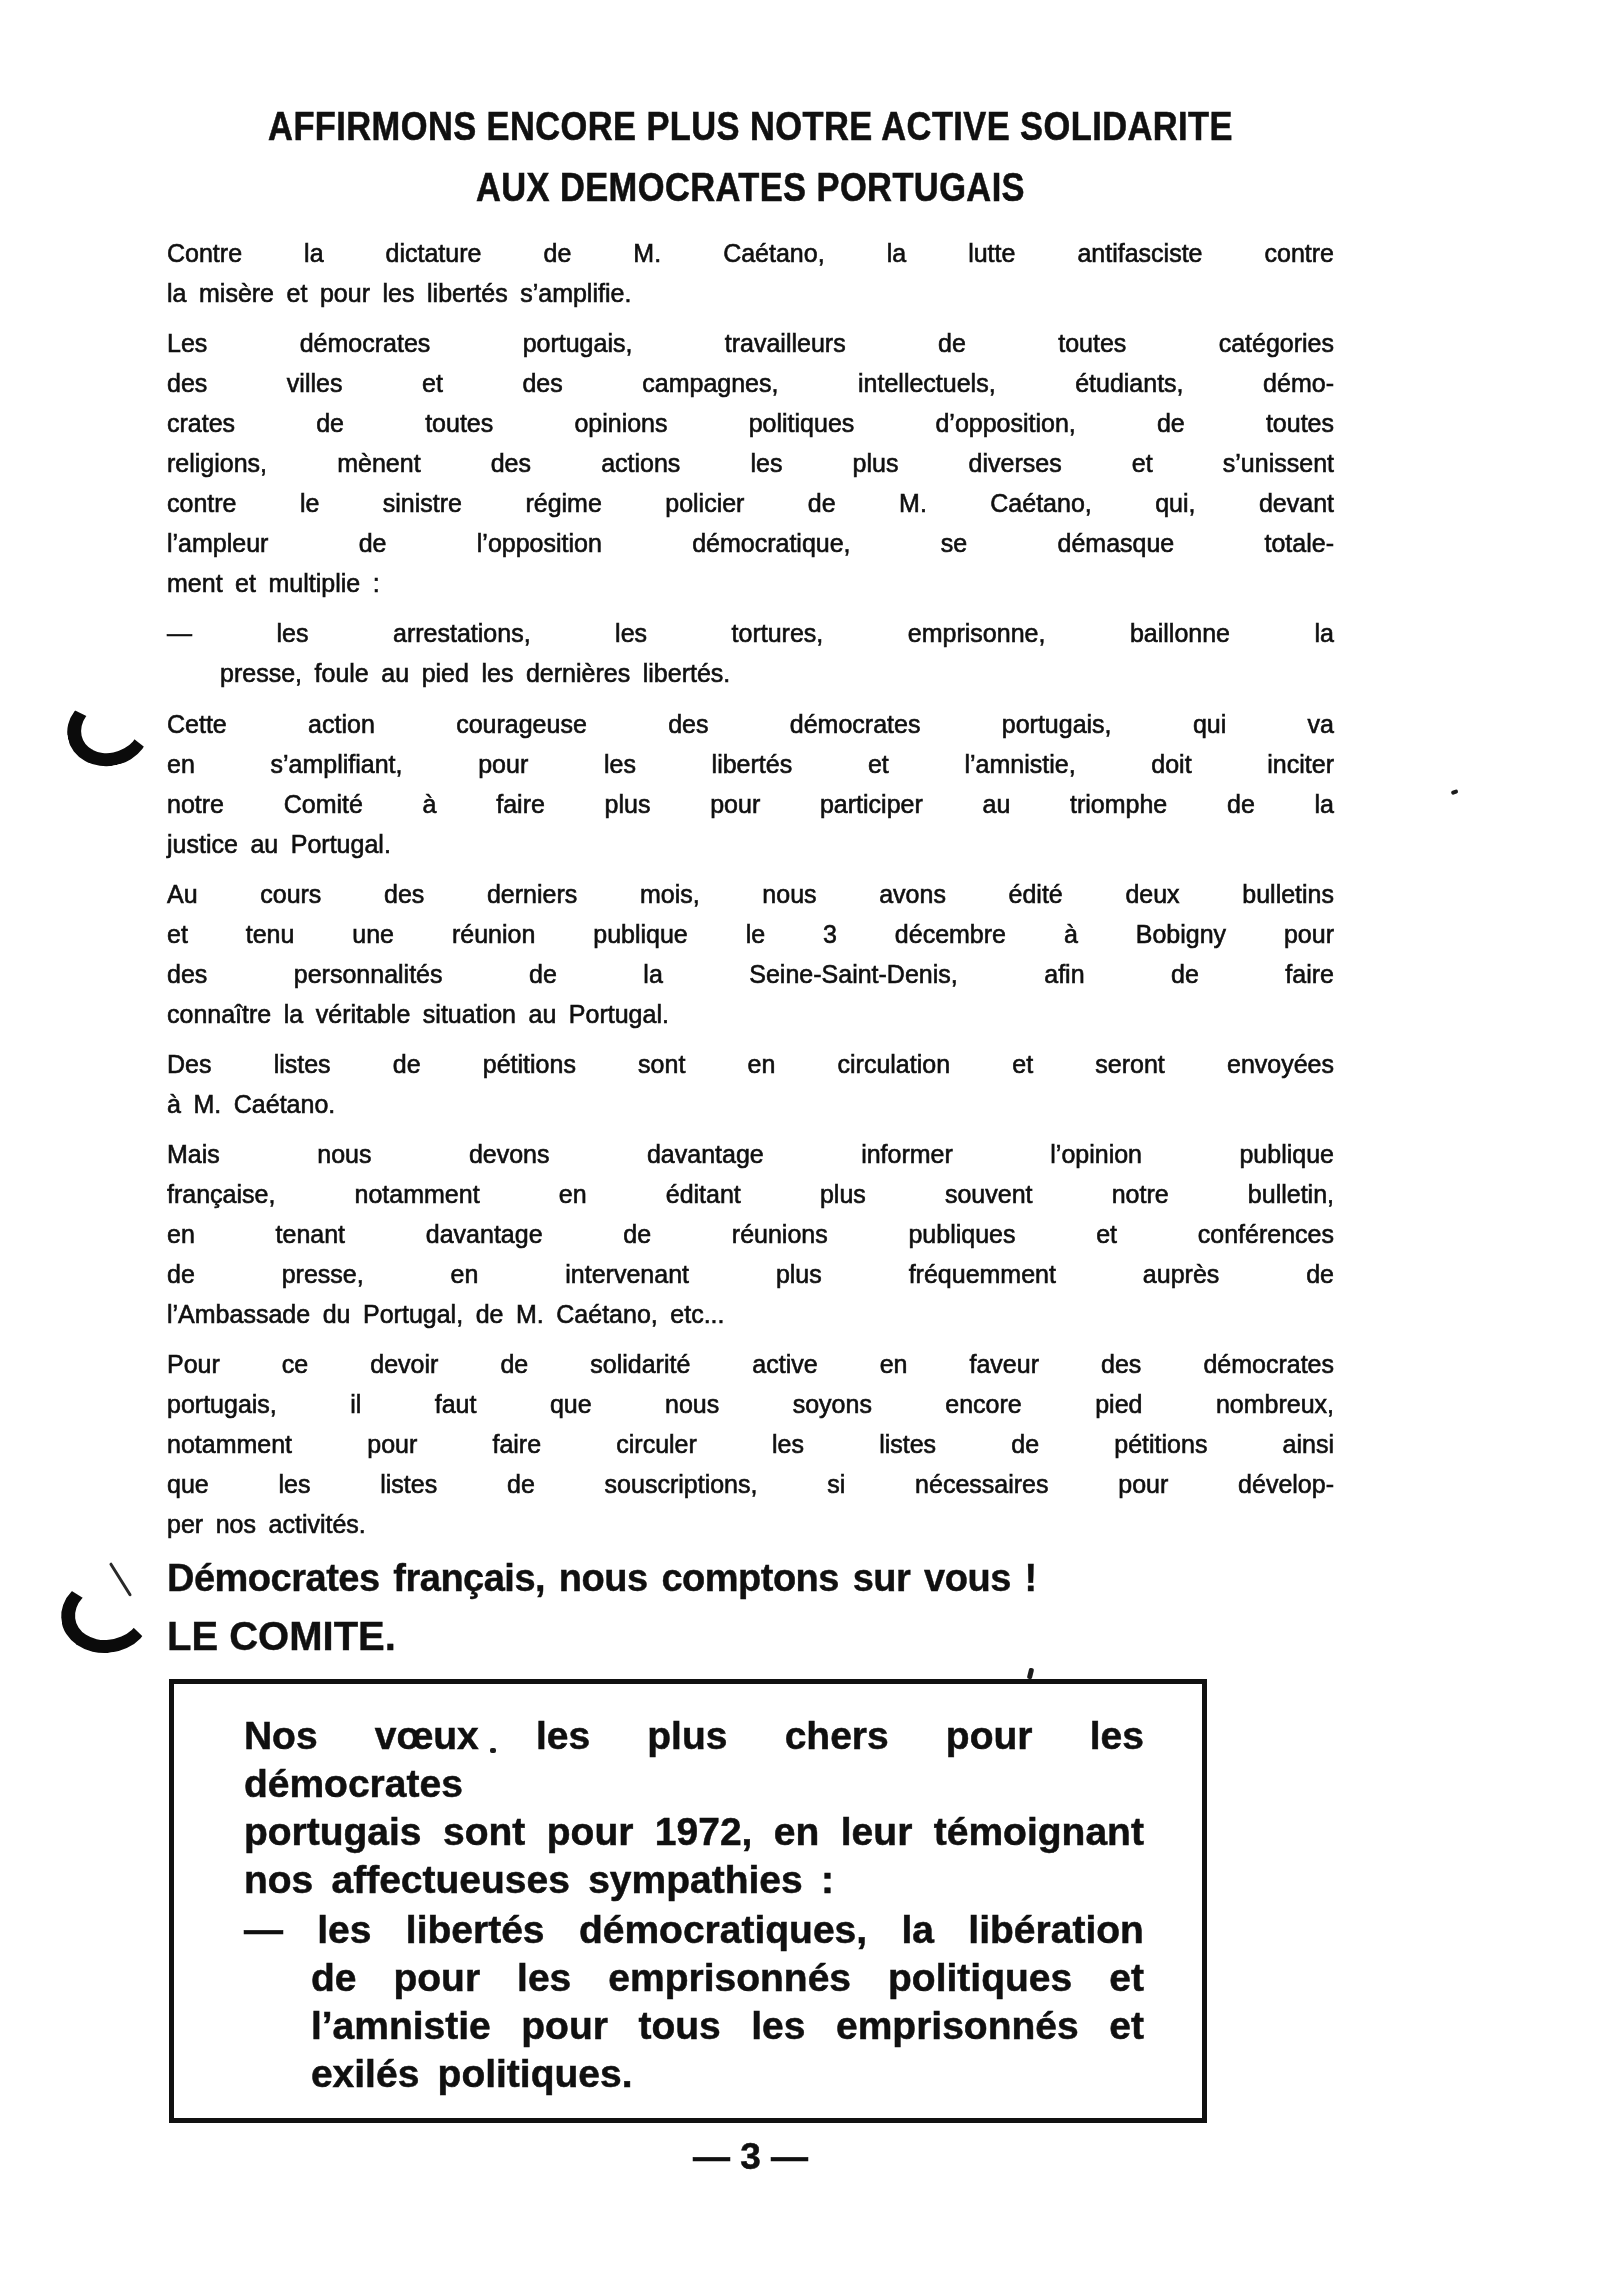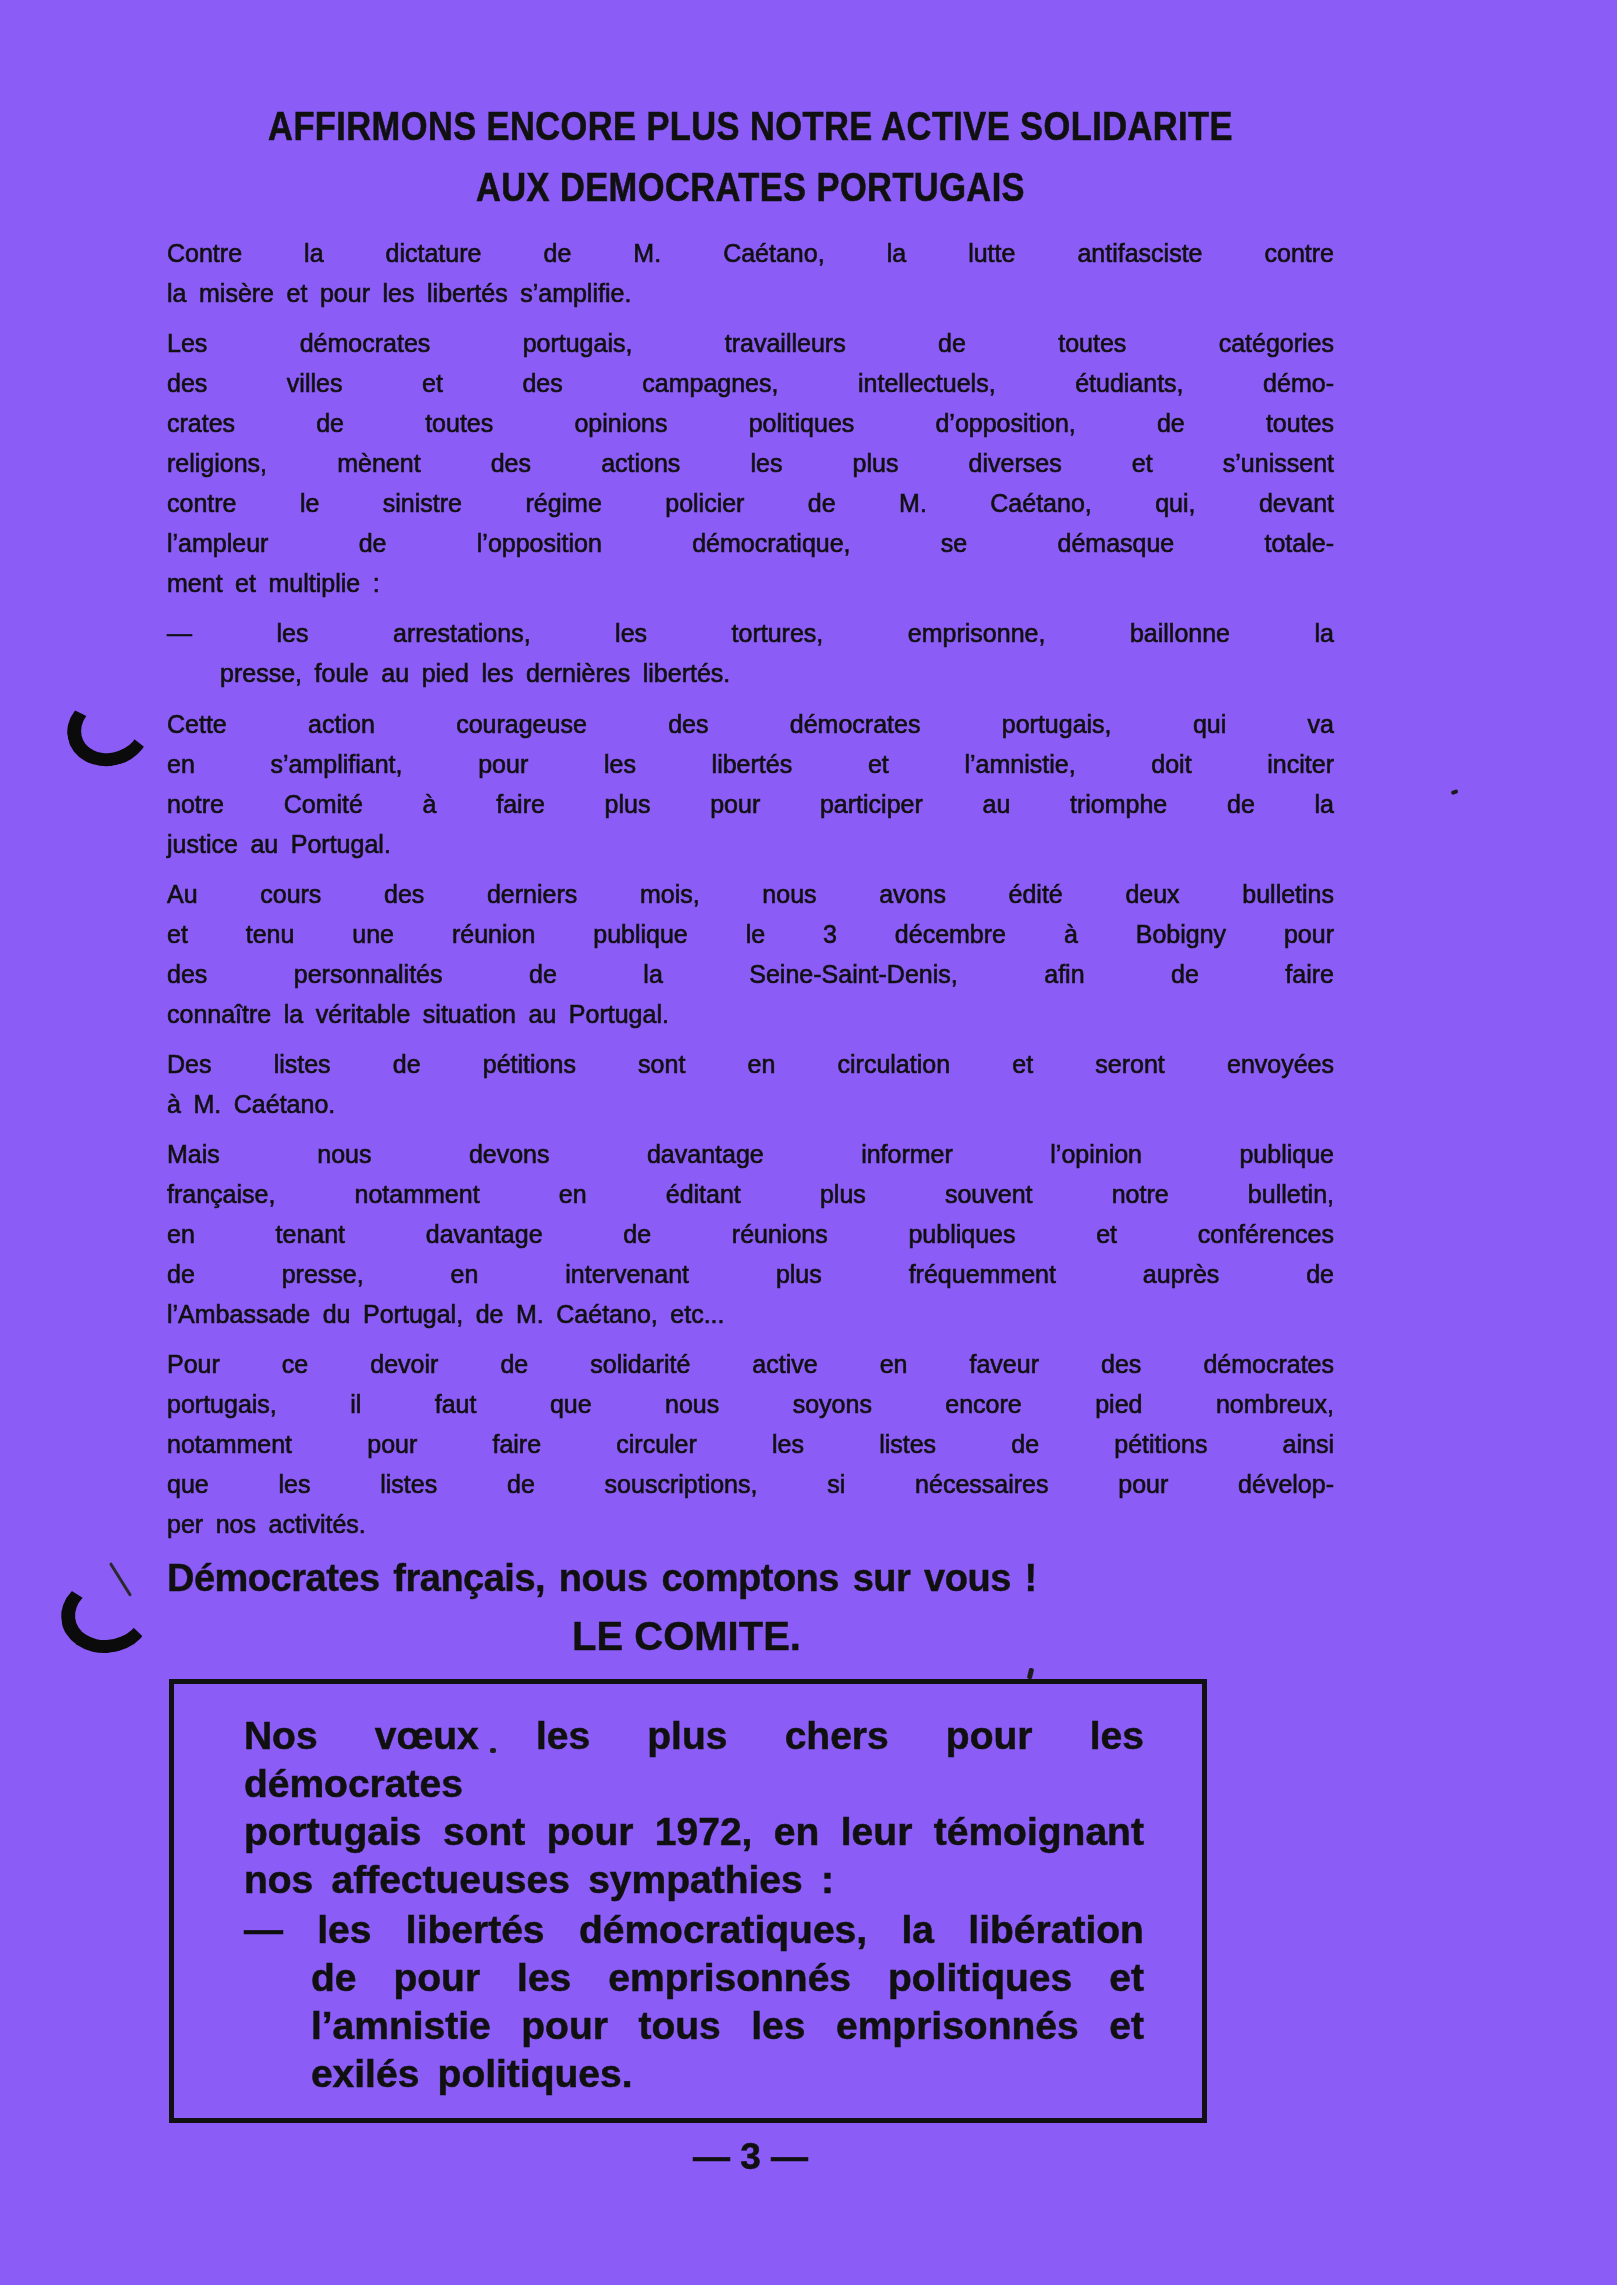--- a/index.html
+++ b/index.html
@@ -1,19 +1,19 @@
 <!DOCTYPE html>
 <html lang="fr" style="font-size:15px"><head>
 <meta charset="utf-8">
 <style>
   html,body{margin:0;padding:0;background:#e8e8e8;}
   .page{
     position:relative;
     width:1618px;height:2286px;
-    background:#8b5cf6;
+    background:#ffffff;
     overflow:hidden;
     font-family:"Liberation Sans", sans-serif;
     color:#101010;
   }
   .column{
     position:absolute;
     left:167px;top:96px;
     width:1167px;
   }
   
@@ -47,21 +47,21 @@
     font-size:38px;line-height:43px;
     font-weight:700;
     letter-spacing:-0.5px;
     word-spacing:3.7px;
     -webkit-text-stroke:0.4px #101010;
   }
   .signature{
     margin-top:15px;
     font-size:40px;line-height:43px;
     font-weight:700;
-    text-align:center;
+    text-align:left;
     padding-right:128px;
     -webkit-text-stroke:0.4px #101010;
   }
   
   .wish-box{
     box-sizing:border-box;
     margin:20.4px 0 0 1.9px;
     width:1038px;
     border:5.6px solid #111111;
     padding:28px 58px 20.4px 70px;

